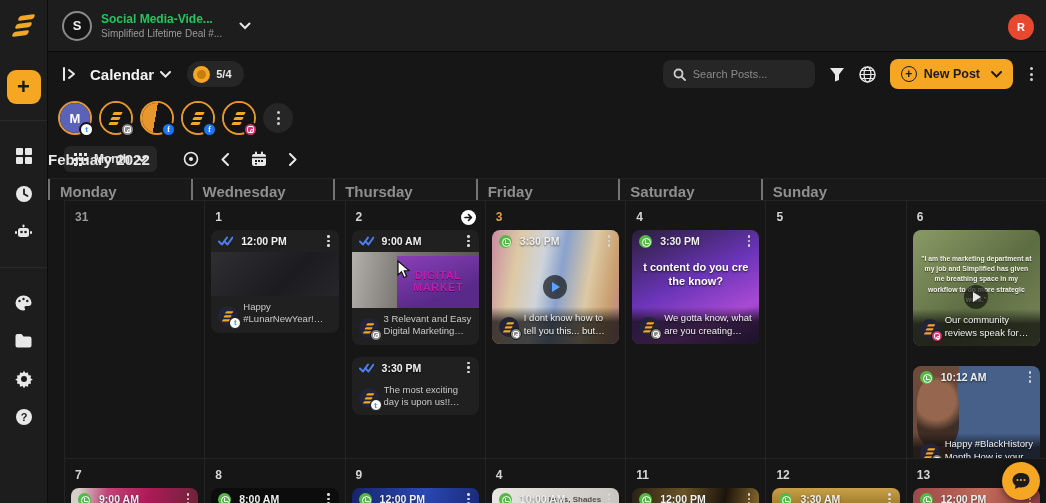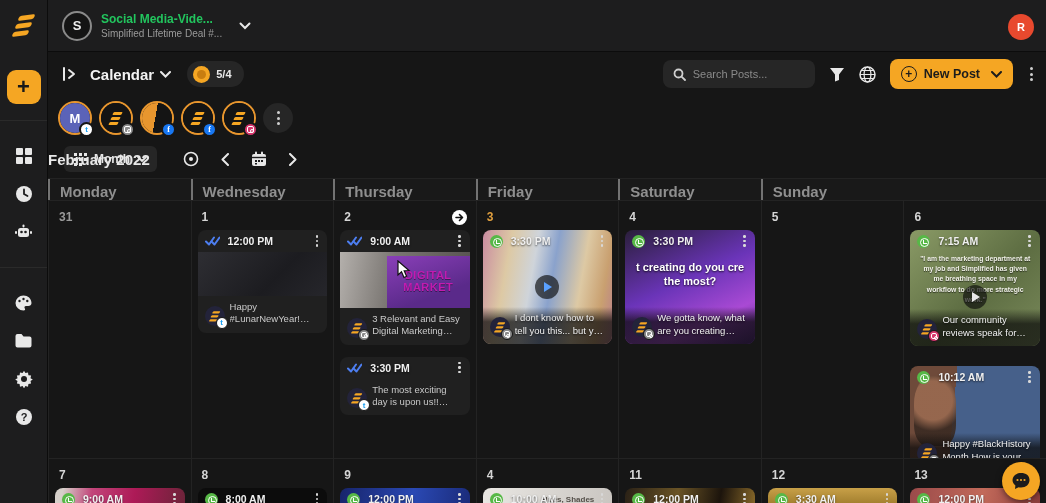--- a/index.html
+++ b/index.html
@@ -74,21 +74,21 @@
   .cal-toolbar { position:absolute; left:0; right:0; top:88px; height:38px; display:flex; align-items:center; }
   .view-pill { margin-left:16px; height:26px; background:#262626; border-radius:6px; display:flex; align-items:center; gap:7px; padding:0 10px; cursor:pointer; }
   .view-pill span { font-size:12px; font-weight:bold; color:#e8e8e8; }
   .tb-ic { margin-left:22px; display:flex; cursor:pointer; }
   .tb-ic.first { margin-left:26px; }
   .month-title { position:absolute; left:0; right:0; text-align:left; font-size:15px; color:#e8e8e8; font-weight:bold; pointer-events:none; }
 
   
   .grid-head { position:absolute; left:0; right:0; top:126px; height:22px; display:grid; grid-template-columns:repeat(7,1fr); background:#191919; border-top:1px solid #232323; }
   .grid-head div { font-size:15px; color:#8f8f8f; padding:4px 0 0 10px; border-left:2px solid #737373;font-weight:bold; }
-  .week { position:absolute; left:0; right:0; display:grid; grid-template-columns:repeat(7,1fr); }
+  .week { position:absolute; left:16px; right:0; display:grid; grid-template-columns:repeat(7,1fr); }
   .week1 { top:148px; height:258px; }
   .week2 { top:406px; height:45px; }
   .cell { border-left:1px solid #232323; border-top:1px solid #232323; position:relative; overflow:hidden; }
   .cell-date { font-size:12px; font-weight:bold; color:#d5d5d5; padding:9px 10px 6px; }
   .cell-date.prev { color:#9a9a9a; }
   .cell-date.today { color:#e09f3e; }
   .share-dot { position:absolute; right:9px; top:9px; width:15px; height:15px; border-radius:50%; background:#fff; display:flex; align-items:center; justify-content:center; }
 
   
   .post { margin:0 6px 7px; border-radius:8px; background:#202020; overflow:hidden; position:relative; cursor:pointer; }
@@ -533,21 +533,21 @@
         <div class="post cover cov-purple">
           <div class="p-head">
             <span class="st-clock"></span>
             <span class="p-time">3:30 PM</span>
             <span class="p-kebab">
                 <i></i>
                 <i></i>
                 <i></i>
               </span>
           </div>
-          <div class="pq-text">t creating do you cre the most?</div>
+          <div class="pq-text">t content do you cre the know?</div>
           <div class="p-cap">
             <span class="cap-av">
                 <span class="mini-slogo" style="transform:scale(.8)">
                   <i></i>
                   <i></i>
                   <i></i>
                 </span>
                 <span class="badge b-gray">
                   <span class="cam"></span>
                 </span>
@@ -557,29 +557,20 @@
         </div>
       </div>
 
       <div class="cell">
         <div class="cell-date">5</div>
       </div>
 
       <div class="cell">
         <div class="cell-date">6</div>
         <div class="post cover cov-green">
-          <div class="p-head">
-            <span class="st-clock"></span>
-            <span class="p-time">7:15 AM</span>
-            <span class="p-kebab">
-                <i></i>
-                <i></i>
-                <i></i>
-              </span>
-          </div>
           <div class="gq-text">"I am the marketing department at my job and Simplified has given me breathing space in my workflow to do more strategic work."</div>
           <span class="play white" style="top:58%"></span>
           <div class="p-cap">
             <span class="cap-av">
                 <span class="mini-slogo" style="transform:scale(.8)">
                   <i></i>
                   <i></i>
                   <i></i>
                 </span>
                 <span class="badge b-pink">

